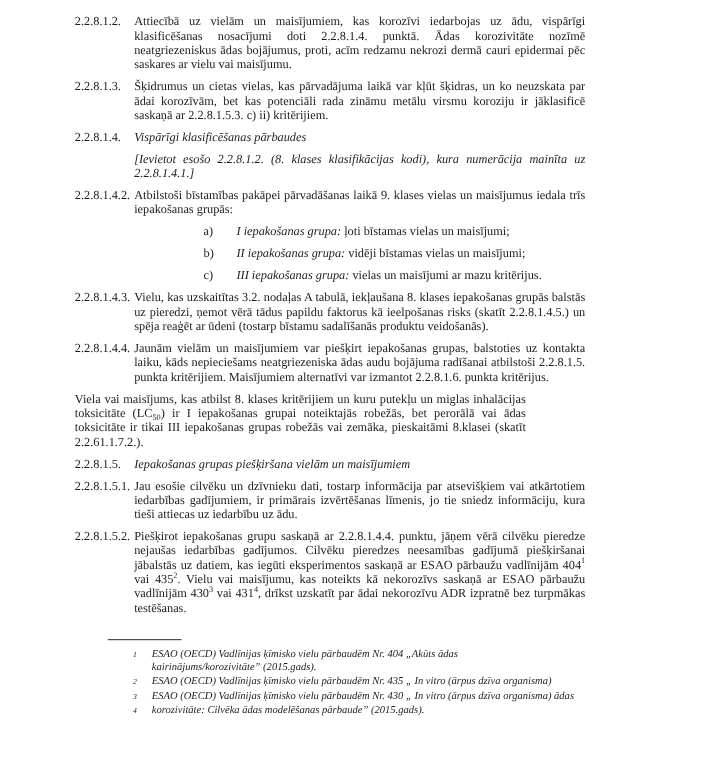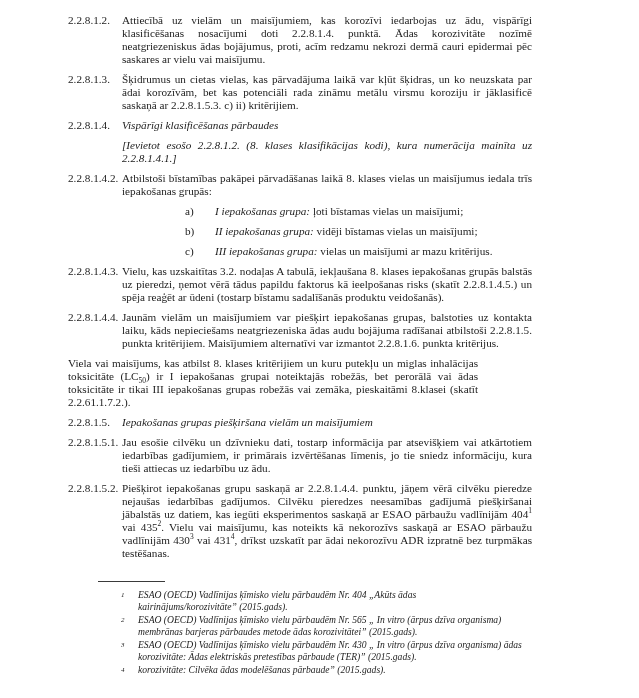--- a/index.html
+++ b/index.html
@@ -86,21 +86,21 @@
     <div class="pbody italic">Vispārīgi klasificēšanas pārbaudes</div>
   </div>
 
   <div class="para">
     <div class="num"></div>
     <div class="pbody italic">[Ievietot esošo 2.2.8.1.2. (8. klases klasifikācijas kodi), kura numerācija mainīta uz 2.2.8.1.4.1.]</div>
   </div>
 
   <div class="para">
     <div class="num">2.2.8.1.4.2.</div>
-    <div class="pbody">Atbilstoši bīstamības pakāpei pārvadāšanas laikā 8. klases vielas un maisījumus iedala trīs iepakošanas grupās:</div>
+    <div class="pbody">Atbilstoši bīstamības pakāpei pārvadāšanas laikā 9. klases vielas un maisījumus iedala trīs iepakošanas grupās:</div>
   </div>
 
   <div class="li">
     <div class="li-letter">a)</div>
     <div class="li-text"><span class="italic">I iepakošanas grupa:</span><span> ļoti bīstamas vielas un maisījumi;</span></div>
   </div>
 
   <div class="li">
     <div class="li-letter">b)</div>
     <div class="li-text"><span class="italic">II iepakošanas grupa:</span><span> vidēji bīstamas vielas un maisījumi;</span></div>
@@ -147,30 +147,28 @@
       <div class="fn-mark">1</div>
       <div class="fn-lines">
         <div>ESAO (OECD) Vadlīnijas ķīmisko vielu pārbaudēm Nr. 404 „Akūts ādas</div>
         <div>kairinājums/korozivitāte” (2015.gads).</div>
       </div>
     </div>
 
     <div class="fn">
       <div class="fn-mark">2</div>
       <div class="fn-lines">
-        <div>ESAO (OECD) Vadlīnijas ķīmisko vielu pārbaudēm Nr. 565 „ In vitro (ārpus dzīva organisma)</div>
-        <div>membrānas barjeras pārbaudes metode ādas korozivitātei” (2015.gads).</div>
+        <div>ESAO (OECD) Vadlīnijas ķīmisko vielu pārbaudēm Nr. 435 „ In vitro (ārpus dzīva organisma)</div>
       </div>
     </div>
 
     <div class="fn">
       <div class="fn-mark">3</div>
       <div class="fn-lines">
         <div>ESAO (OECD) Vadlīnijas ķīmisko vielu pārbaudēm Nr. 430 „ In vitro (ārpus dzīva organisma) ādas</div>
-        <div>korozivitāte: Ādas elektriskās pretestības pārbaude (TER)” (2015.gads).</div>
       </div>
     </div>
 
     <div class="fn">
       <div class="fn-mark">4</div>
       <div class="fn-lines">
         <div>korozivitāte: Cilvēka ādas modelēšanas pārbaude” (2015.gads).</div>
       </div>
     </div>
   </div>

